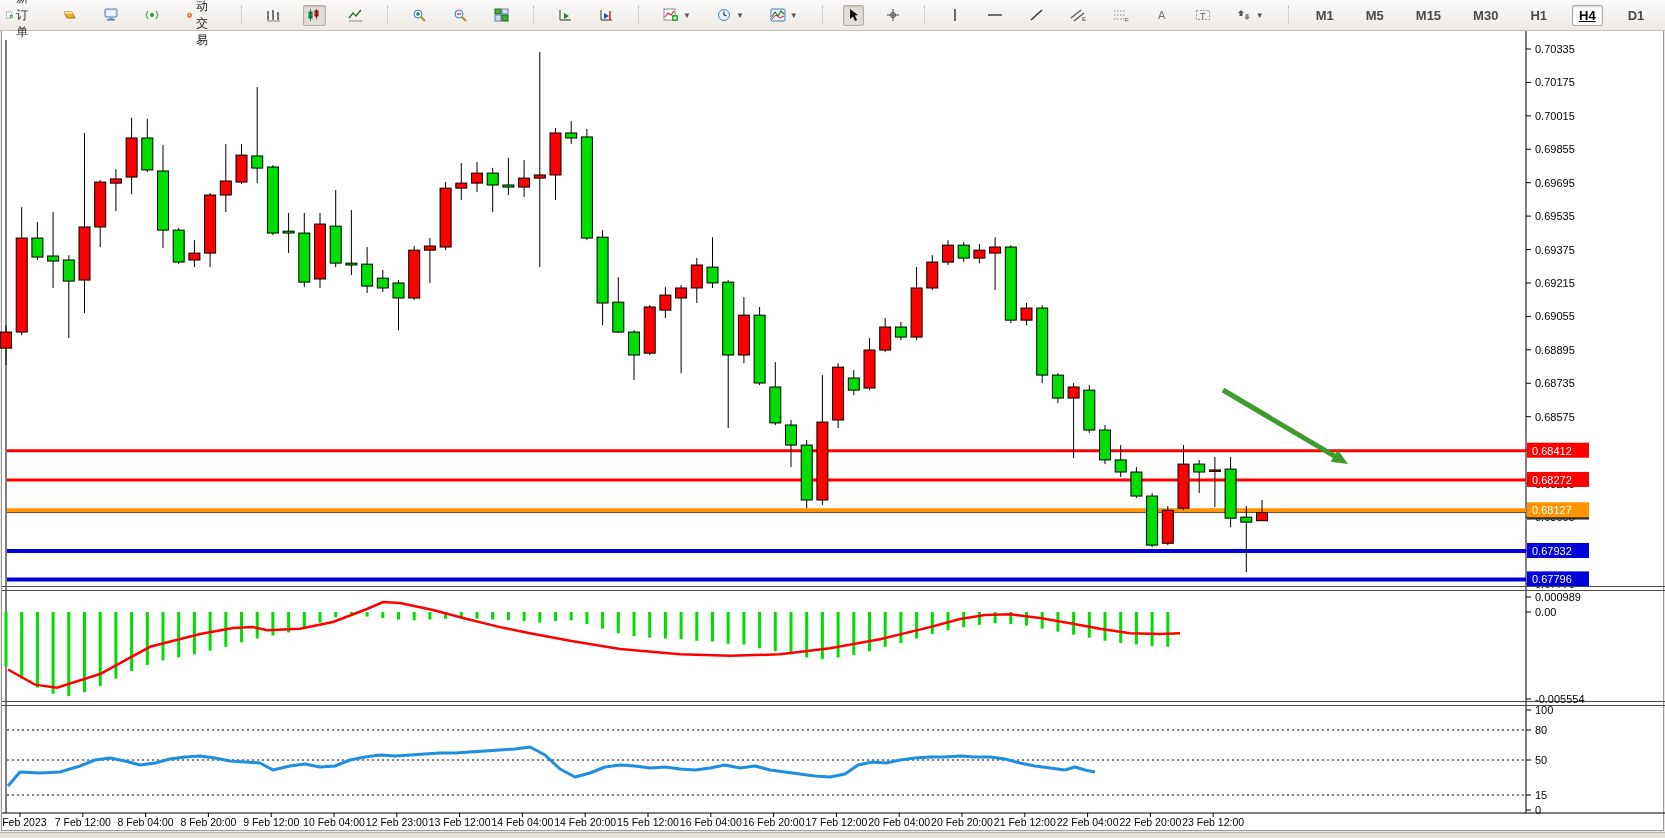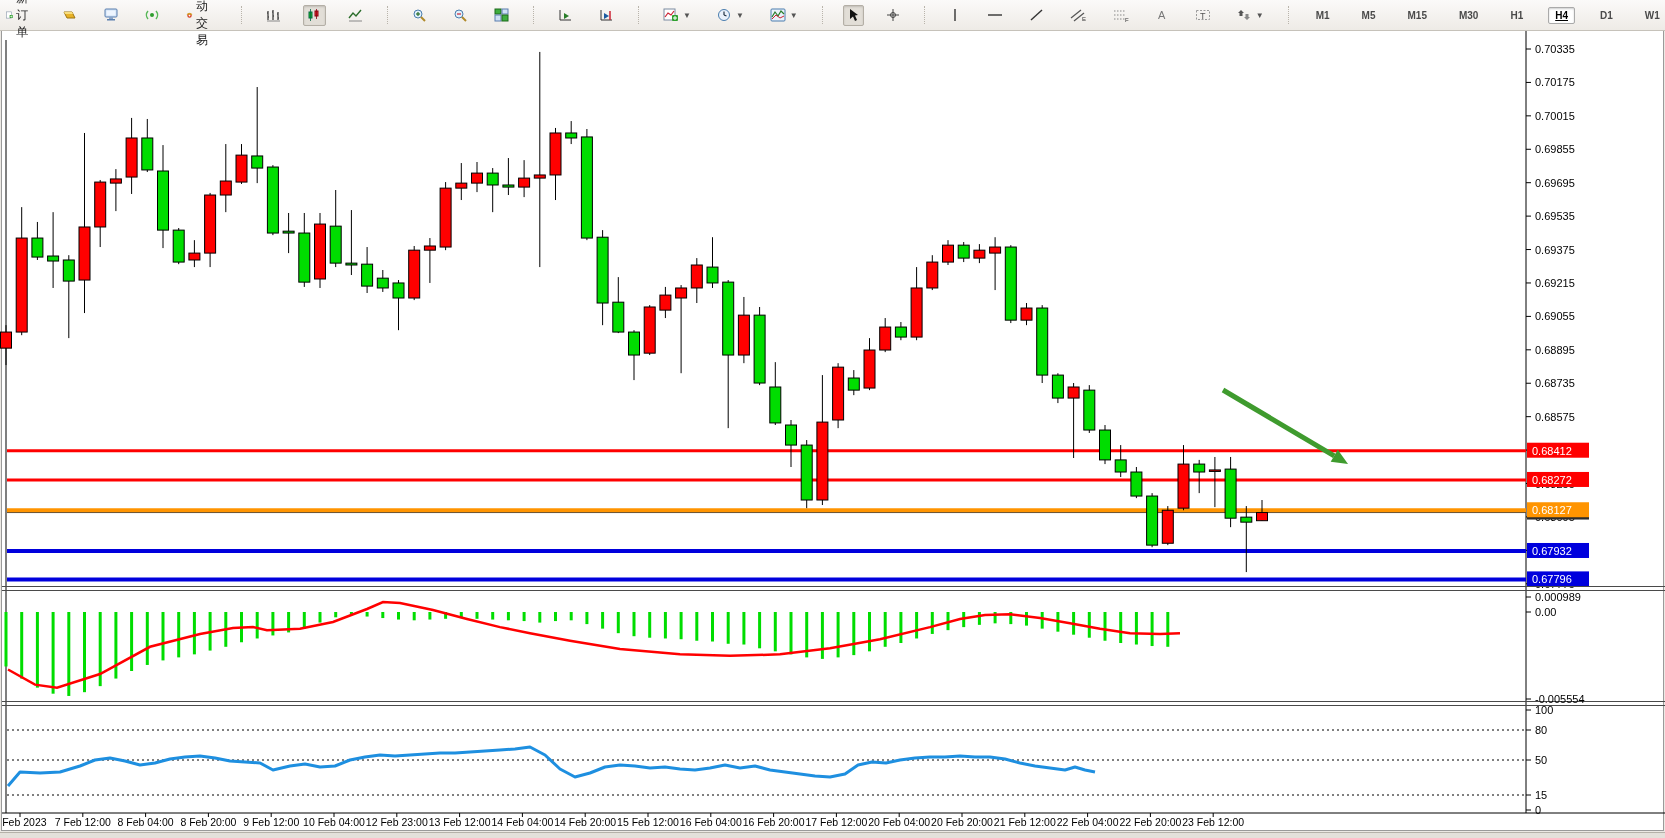--- a/index.html
+++ b/index.html
@@ -7,21 +7,21 @@
   
   .toolbar{position:absolute;left:0;top:0;width:1665px;height:31px;
            background:linear-gradient(#fbfaf9,#eeebe6);border-bottom:1px solid #c6c2ba;
            display:flex;align-items:center;gap:18px;padding-left:2px;box-sizing:border-box;z-index:5;}
   .tbtn{display:flex;align-items:center;gap:3px;height:19px;padding:0 3px;border:1px solid transparent;
         border-radius:2px;font-size:12px;color:#222;cursor:default;}
   .tbtn.pressed{background:#e2ded7;border:1px solid #b4afa6;box-shadow:inset 0 1px 2px rgba(0,0,0,.15);}
   .tbtn svg{display:block}
   .tsep{width:5px;height:18px;border-left:1px dotted #b9b4ab;margin:0 2px;}
   .caret{font-size:8px;color:#555;margin-left:1px;}
-  .tf{font-size:10px;font-weight:bold;color:#4a4a4a;padding:2px 6px;border:1px solid transparent;border-radius:2px;}
+  .tf{font-size:13px;font-weight:bold;color:#4a4a4a;padding:2px 6px;border:1px solid transparent;border-radius:2px;}
   .tf.active{background:#fff;border:1px solid #aaa;box-shadow:inset 0 1px 2px rgba(0,0,0,.2);color:#000;text-decoration:underline;}
   .toolbar-right{margin-left:auto;display:flex;align-items:center;gap:8px;padding-right:8px;}
   .badge{position:absolute;top:-4px;right:-7px;background:#e03c1f;color:#fff;border-radius:8px;
          font-size:9px;font-weight:bold;padding:0 4px;line-height:11px;border:1px solid #fff;}
   .bubble-wrap{position:relative;}
   
   .chart-window{position:absolute;left:1px;top:24px;width:1663px;height:807px;background:#fff;
                 border:1px solid #9a9a9a;box-sizing:border-box;z-index:1;}
   .chart-title{position:absolute;left:8px;top:3px;font-size:11.5px;color:#000;display:flex;gap:6px;align-items:center;z-index:3;}
   .chart-title .tri{font-size:8px;color:#000;}

